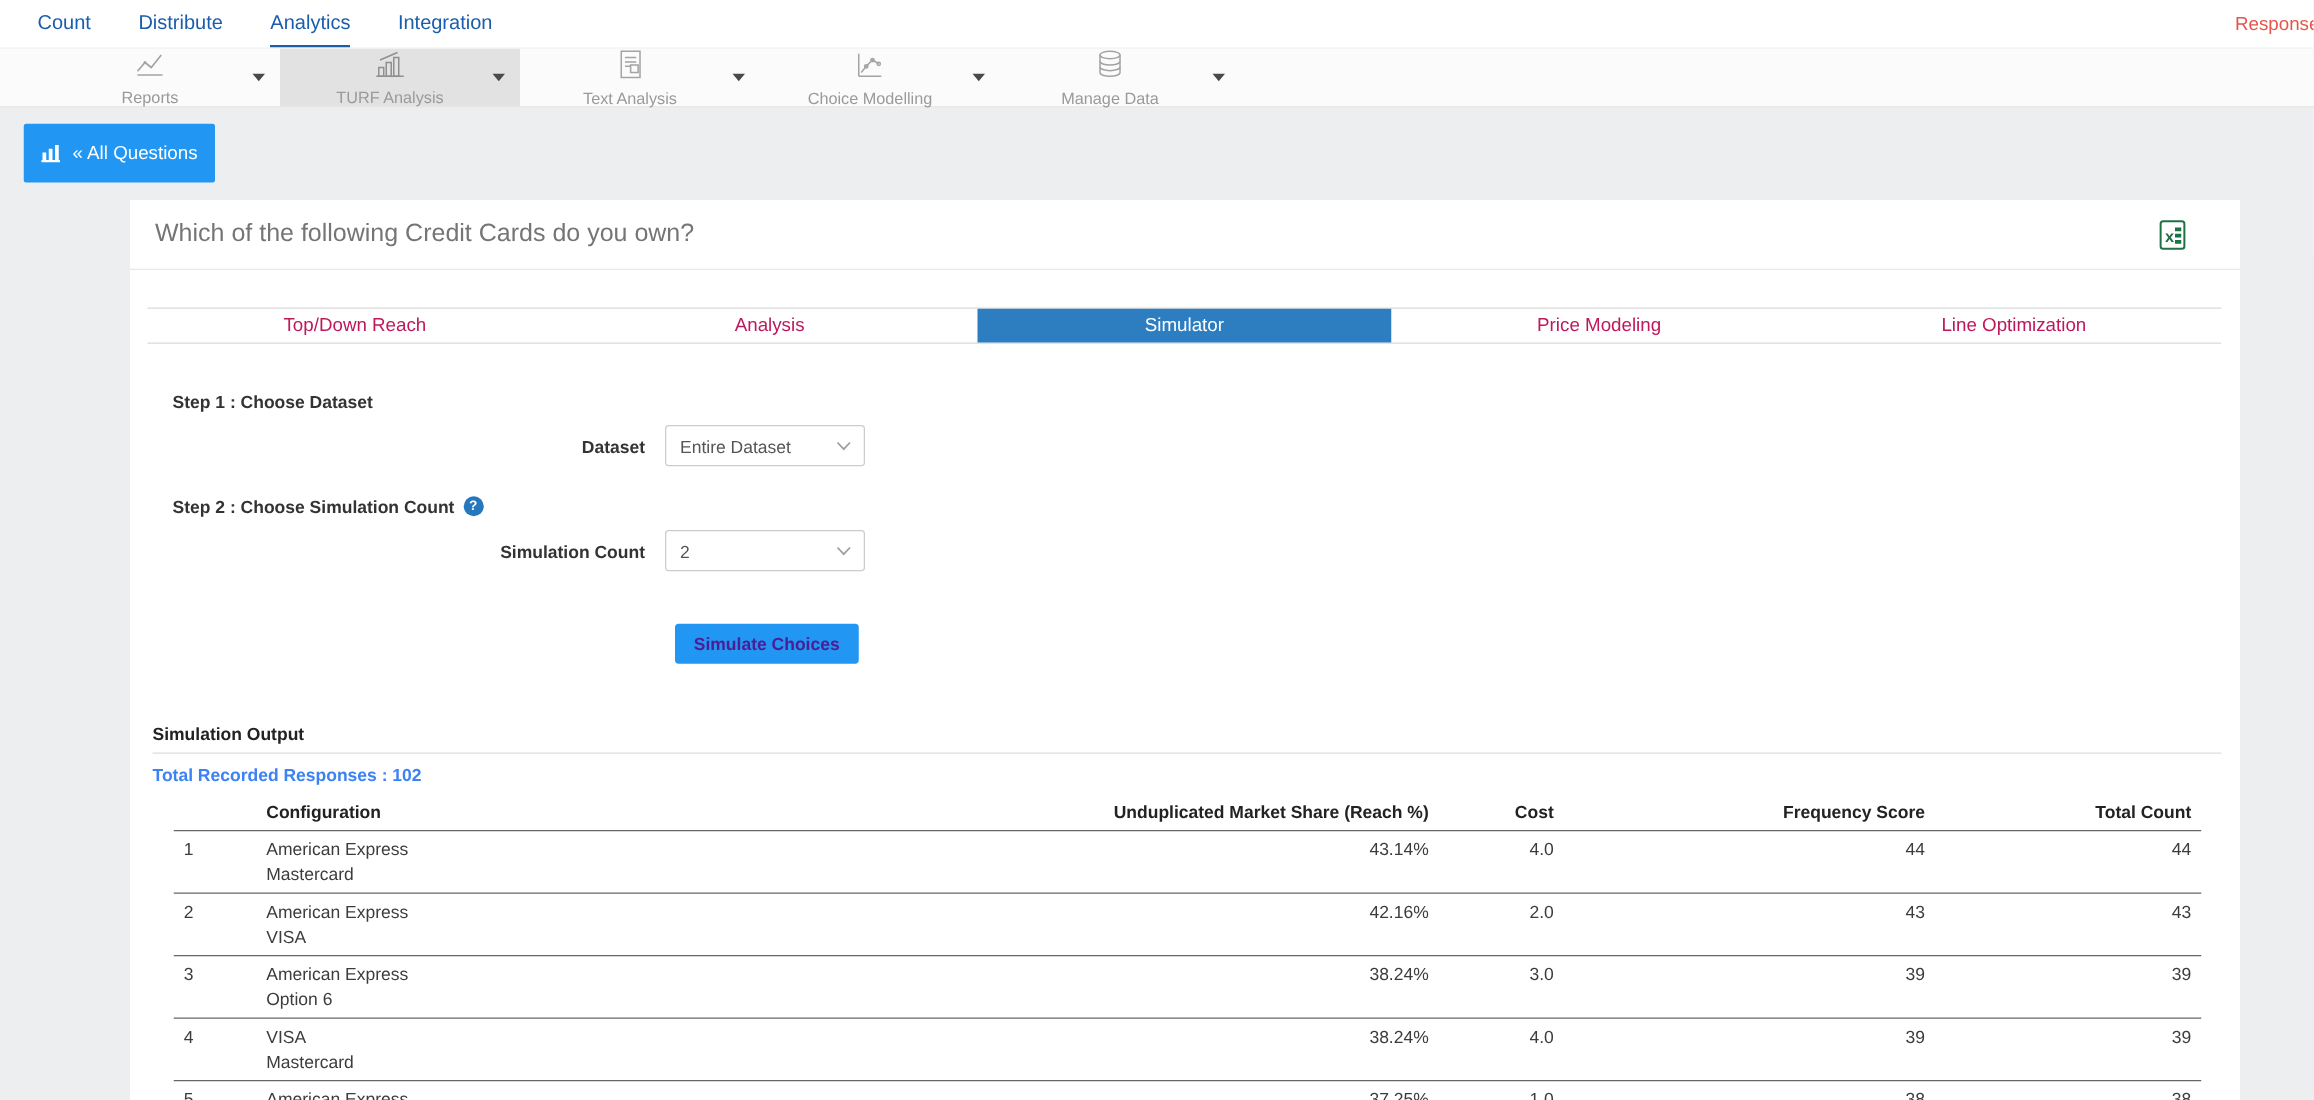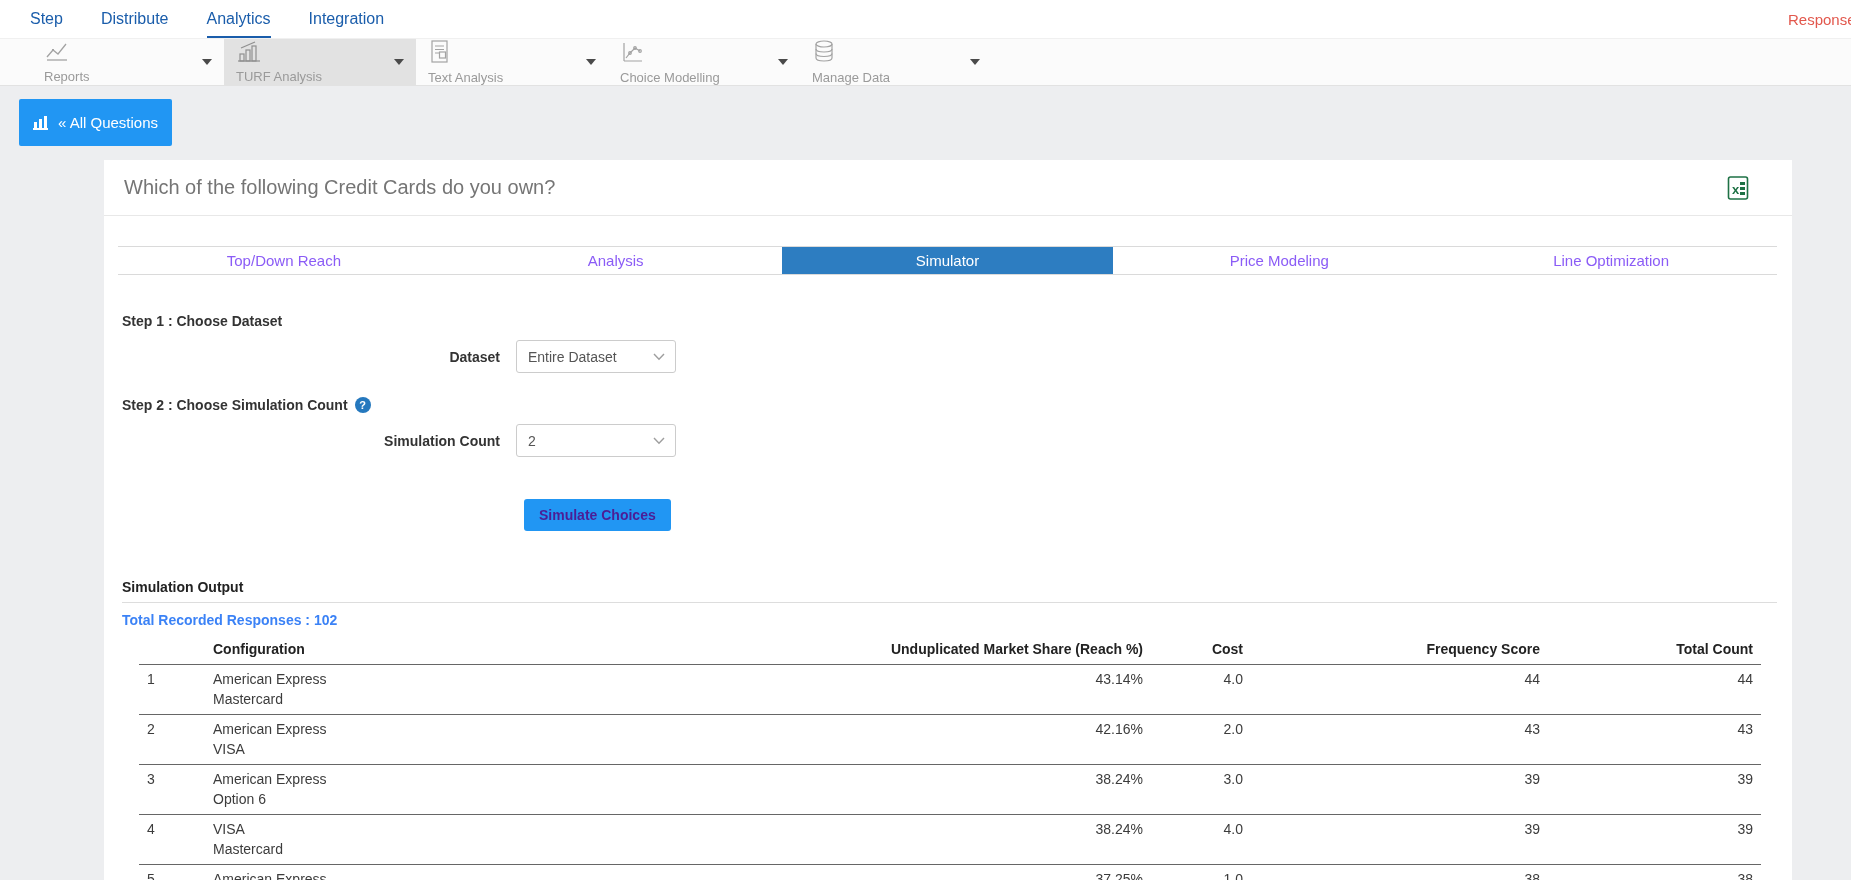--- a/index.html
+++ b/index.html
@@ -34,21 +34,21 @@
   .toolbar {
     height:47px; background:#fbfbfb;
     border-bottom:1px solid #e2e2e2;
     display:flex; align-items:stretch; padding-left:32px;
   }
   .tool-group {
     width:192px; display:flex; align-items:center; justify-content:space-between;
     padding:2px 12px 2px 12px; cursor:pointer;
   }
   .tool-group.selected { background:#e2e2e2; }
-  .tool-main { flex:1; display:flex; flex-direction:column; align-items:flex-start; justify-content:center; }
+  .tool-main { flex:1; display:flex; flex-direction:column; align-items:center; justify-content:center; }
   .tool-label { font-size:13px; color:#9a9a9a; margin-top:1px; white-space:nowrap; }
   .caret {
     width:0; height:0; border-left:5px solid transparent; border-right:5px solid transparent;
     border-top:6px solid #4a4a4a; margin-left:6px;
   }
 
   
   .all-questions {
     margin:13px 0 0 19px;
     background:#2196f3; color:#fff; border:none; cursor:pointer;
@@ -70,26 +70,26 @@
   .excel-btn { cursor:pointer; display:flex; align-items:center; }
 
   
   .tabs {
     margin:30px 15px 0 14px; height:29px;
     border-top:1px solid #dadada; border-bottom:1px solid #dadada;
     display:flex;
   }
   .tab {
     flex:1; display:flex; align-items:center; justify-content:center;
-    font-size:15px; color:#8b5cf6; cursor:pointer;
+    font-size:15px; color:#be185d; cursor:pointer;
   }
   .tab.active { background:#2d7dc1; color:#ffffff; }
 
   
-  .sim-content { padding-left:18px; }
+  .sim-content { padding-left:34px; }
   .step-label {
     font-size:14px; font-weight:bold; color:#333333;
     display:flex; align-items:center; gap:7px;
   }
   .step-1 { margin-top:38px; }
   .step-2 { margin-top:24px; }
   .help-icon {
     width:16px; height:16px; border-radius:50%; background:#2578be; color:#fff;
     font-size:11px; font-weight:bold; display:inline-flex; align-items:center; justify-content:center;
     cursor:pointer;
@@ -136,21 +136,21 @@
   .cfg-line { display:block; }
 </style>
 </head>
 <body>
 
 
 
 
 <nav class="topnav">
   <div class="nav-left">
-    <span class="nav-link">Step</span>
+    <span class="nav-link">Count</span>
     <span class="nav-link">Distribute</span>
     <span class="nav-link active">Analytics</span>
     <span class="nav-link">Integration</span>
   </div>
   <span class="nav-responses">Responses</span>
 </nav>
 
 
 <div class="toolbar">
 

